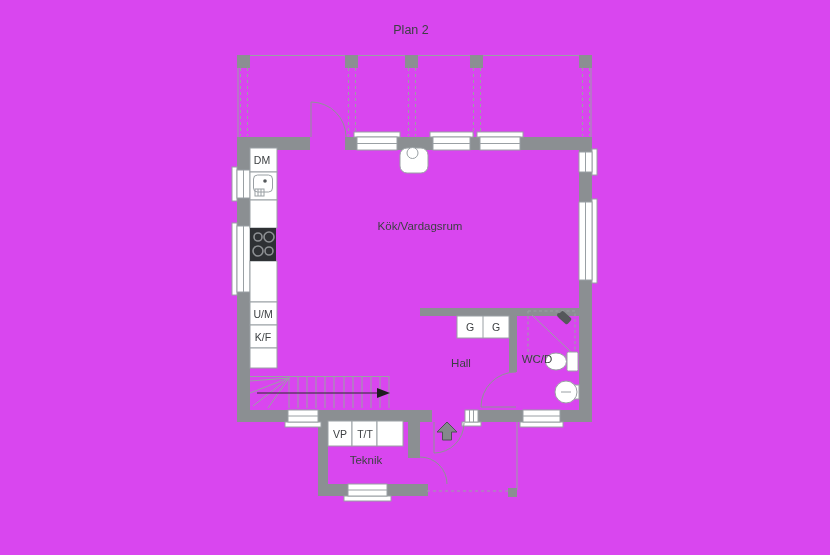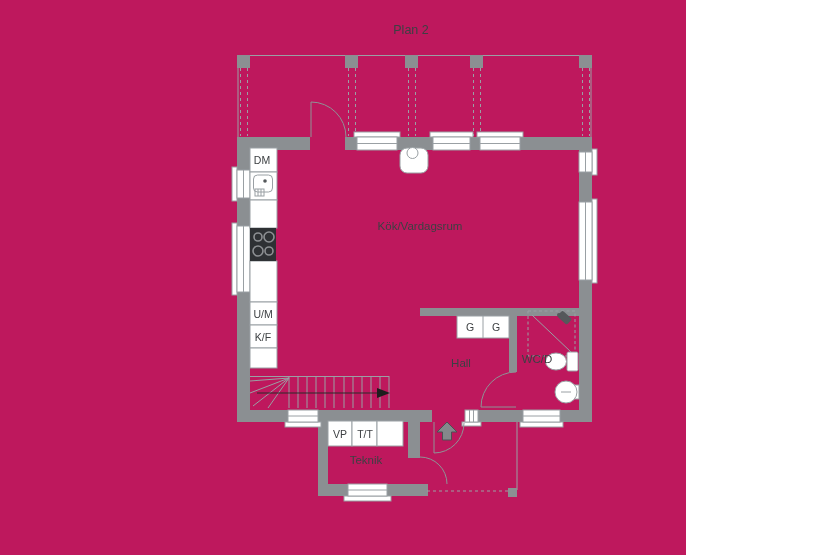--- a/index.html
+++ b/index.html
@@ -1,16 +1,16 @@
 <!DOCTYPE html>
 <html><head>
 <meta charset="utf-8">
 <style>
   html,body{margin:0;padding:0;background:#ffffff;}
-  #stage{position:relative;width:686px;height:555px;background:#be185d;overflow:hidden;
+  #stage{position:relative;width:830px;height:555px;background:#d946ef;overflow:hidden;
          font-family:"Liberation Sans",sans-serif;}
   svg{position:absolute;left:0;top:0;}
   text{font-family:"Liberation Sans",sans-serif;fill:#3d4043;}
   .wall{fill:#8b8f92;stroke:none;}
   .win{fill:#ffffff;stroke:#9aa0a4;stroke-width:1;}
   .thin{stroke:#9aa0a4;stroke-width:1;fill:none;}
   .furn{fill:#ffffff;stroke:#9aa0a4;stroke-width:1;}
   .door{stroke:#8f9396;stroke-width:1;fill:none;}
   .dash{stroke:#9aa0a4;stroke-width:1;stroke-dasharray:3 3;fill:none;}
   .lbl{font-size:11.5px;}

